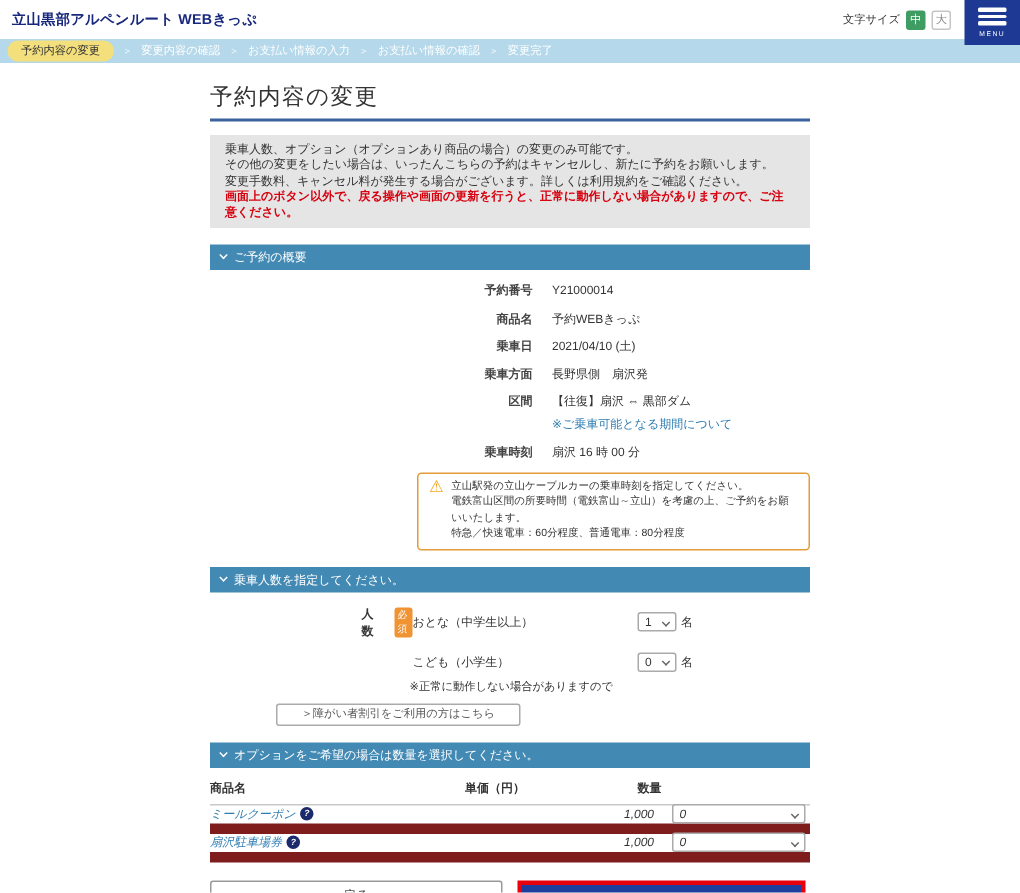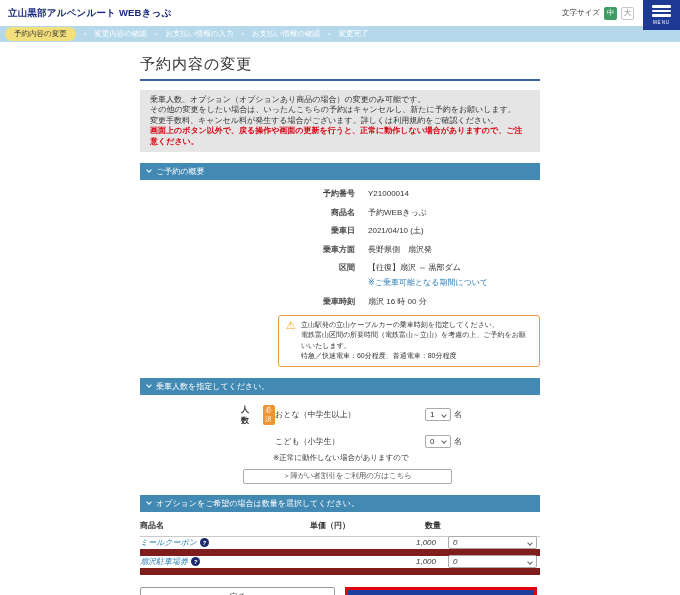--- a/index.html
+++ b/index.html
@@ -44,21 +44,21 @@
   
   .prow { display:flex; align-items:center; margin-top:9px; font-size:8px; padding-left:101px; }
   .pcount { width:34px; font-weight:bold; display:flex; align-items:center; gap:12px; flex:none; }
   .badge { background:#f09333; color:#fff; font-size:6.5px; padding:1px 2px; border-radius:2px; font-weight:normal; }
   .plabel { width:150px; flex:none; }
   .sel { border:1px solid #aaa; border-radius:2px; background:#fff; display:flex; align-items:center; justify-content:space-between; cursor:pointer; font-size:8px; padding:1px 4px; height:13px; }
   .sel.sm { width:26px; }
   .sel.lg { width:89px; }
   .unit { margin-left:3px; }
   .pnote { margin:5px 0 0 133px; font-size:7.5px; color:#333; }
-  .disc-btn { margin:6px 0 0 103px; width:209px; height:15px; background:#fff; border:1px solid #aaa; border-radius:2px; font-size:7.5px; color:#555; display:flex; align-items:center; justify-content:center; cursor:pointer; }
+  .disc-btn { margin:6px 0 0 44px; width:163px; height:15px; background:#fff; border:1px solid #aaa; border-radius:2px; font-size:7.5px; color:#555; display:flex; align-items:center; justify-content:center; cursor:pointer; }
   
   .tbl { margin-top:8px; font-size:8px; }
   .thead { display:flex; font-weight:bold; padding-bottom:5px; border-bottom:1px solid #c9c9c9; }
   .th-name { width:170px; }
   .th-price { width:115px; }
   .th-qty { }
   .trow { display:flex; align-items:center; height:19px; border-bottom:7px solid #7f1d1d;font-style:italic; }
   .td-name { width:170px; color:#2f7eb3; display:flex; align-items:center; gap:3px; cursor:pointer; }
   .help { width:9px; height:9px; border-radius:50%; background:#1a2a6b; color:#fff; font-size:6px; font-weight:bold; display:flex; align-items:center; justify-content:center; flex:none; cursor:pointer; }
   .td-price { width:126px; text-align:right; }

